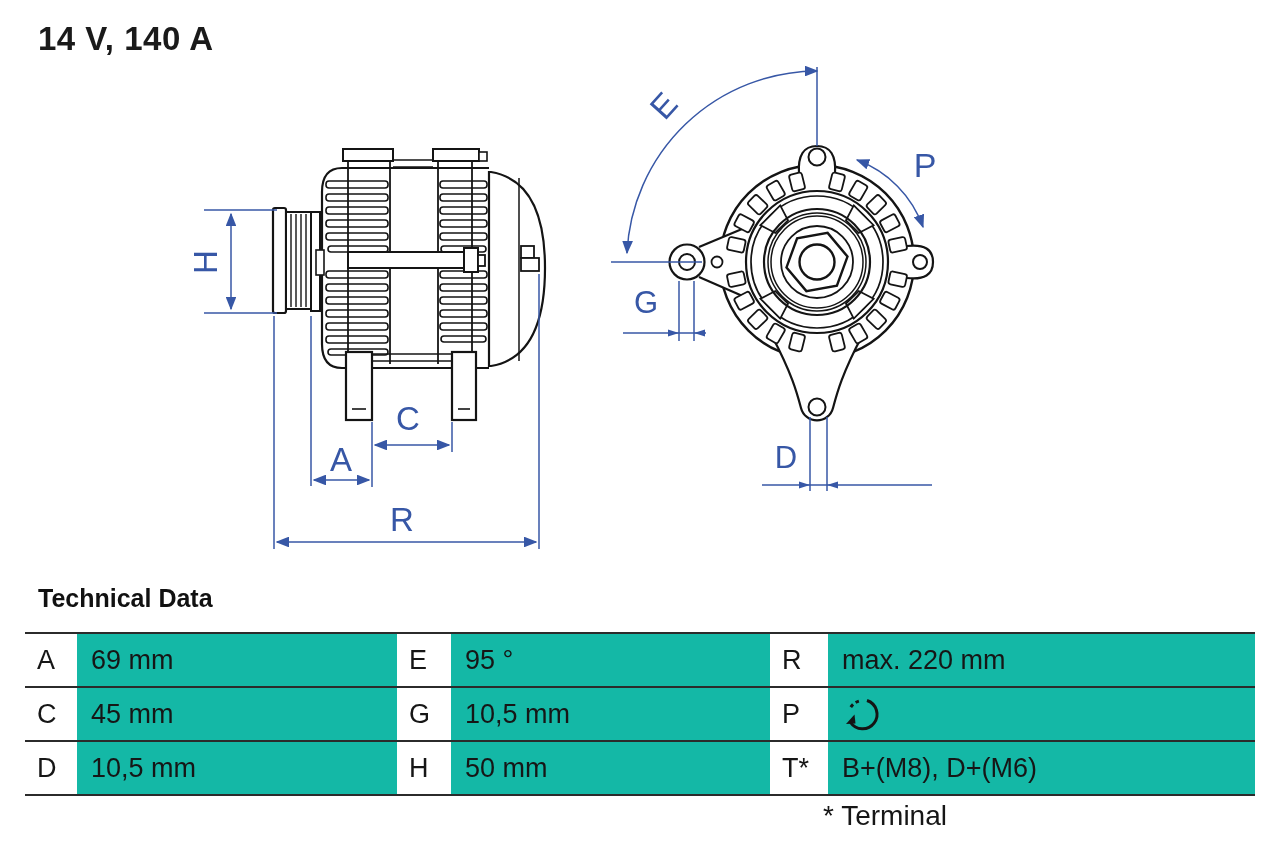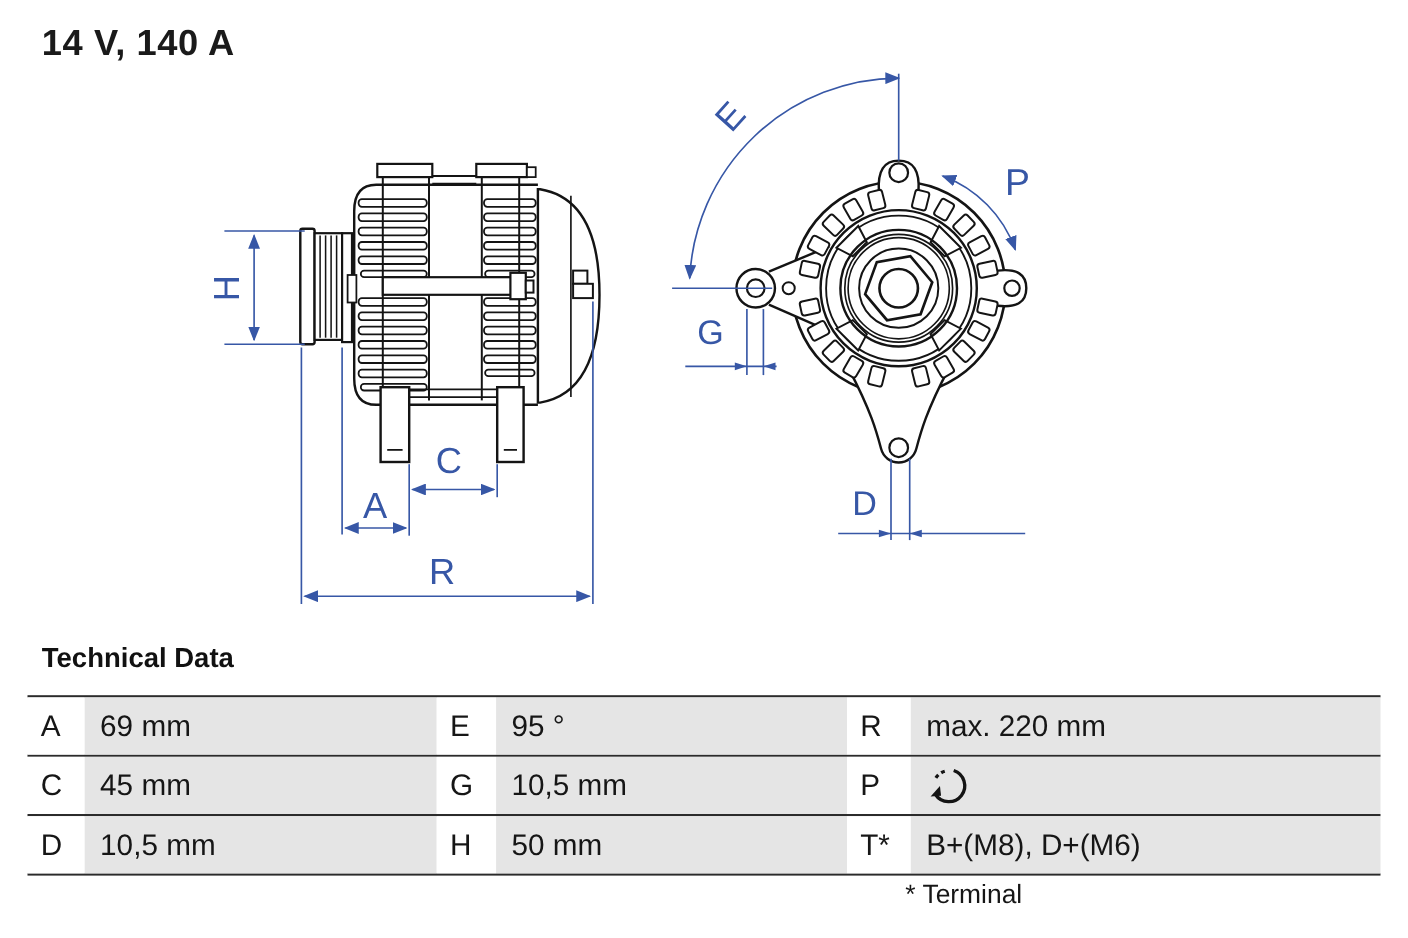--- a/index.html
+++ b/index.html
@@ -7,22 +7,22 @@
         font-family:"Liberation Sans", sans-serif;color:#161616;}
   .page-title{position:absolute;left:38px;top:20px;font-size:33px;font-weight:bold;
               color:#1a1a1a;letter-spacing:0.5px;}
   svg.drawing{position:absolute;left:0;top:0;}
   .tech-heading{position:absolute;left:38px;top:584px;font-size:25px;font-weight:bold;color:#111;}
   .data-table{position:absolute;left:25px;top:632px;width:1230px;border-bottom:2px solid #2b2b2b;}
   .t-row{display:grid;grid-template-columns:52px 320px 54px 319px 58px 1fr;
          border-top:2px solid #2b2b2b;height:52px;}
   .cell{display:flex;align-items:center;font-size:27px;color:#161616;white-space:nowrap;}
   .cell.key{background:#ffffff;padding-left:12px;}
-  .cell.val{background:#e5e5e5;padding-left:14px;}
-  .footnote{position:absolute;left:823px;top:800px;font-size:24px;color:#161616;text-align:right;}
+  .cell.val{background:#14b8a6;padding-left:14px;}
+  .footnote{position:absolute;left:823px;top:800px;font-size:28px;color:#161616;text-align:right;}
   .rot-icon{display:block;}
 </style>
 </head>
 <body>
 
 <div class="page">
 
   <div class="page-title">14 V, 140 A</div>
 
   <svg class="drawing" width="1280" height="580" viewBox="0 0 1280 580">

